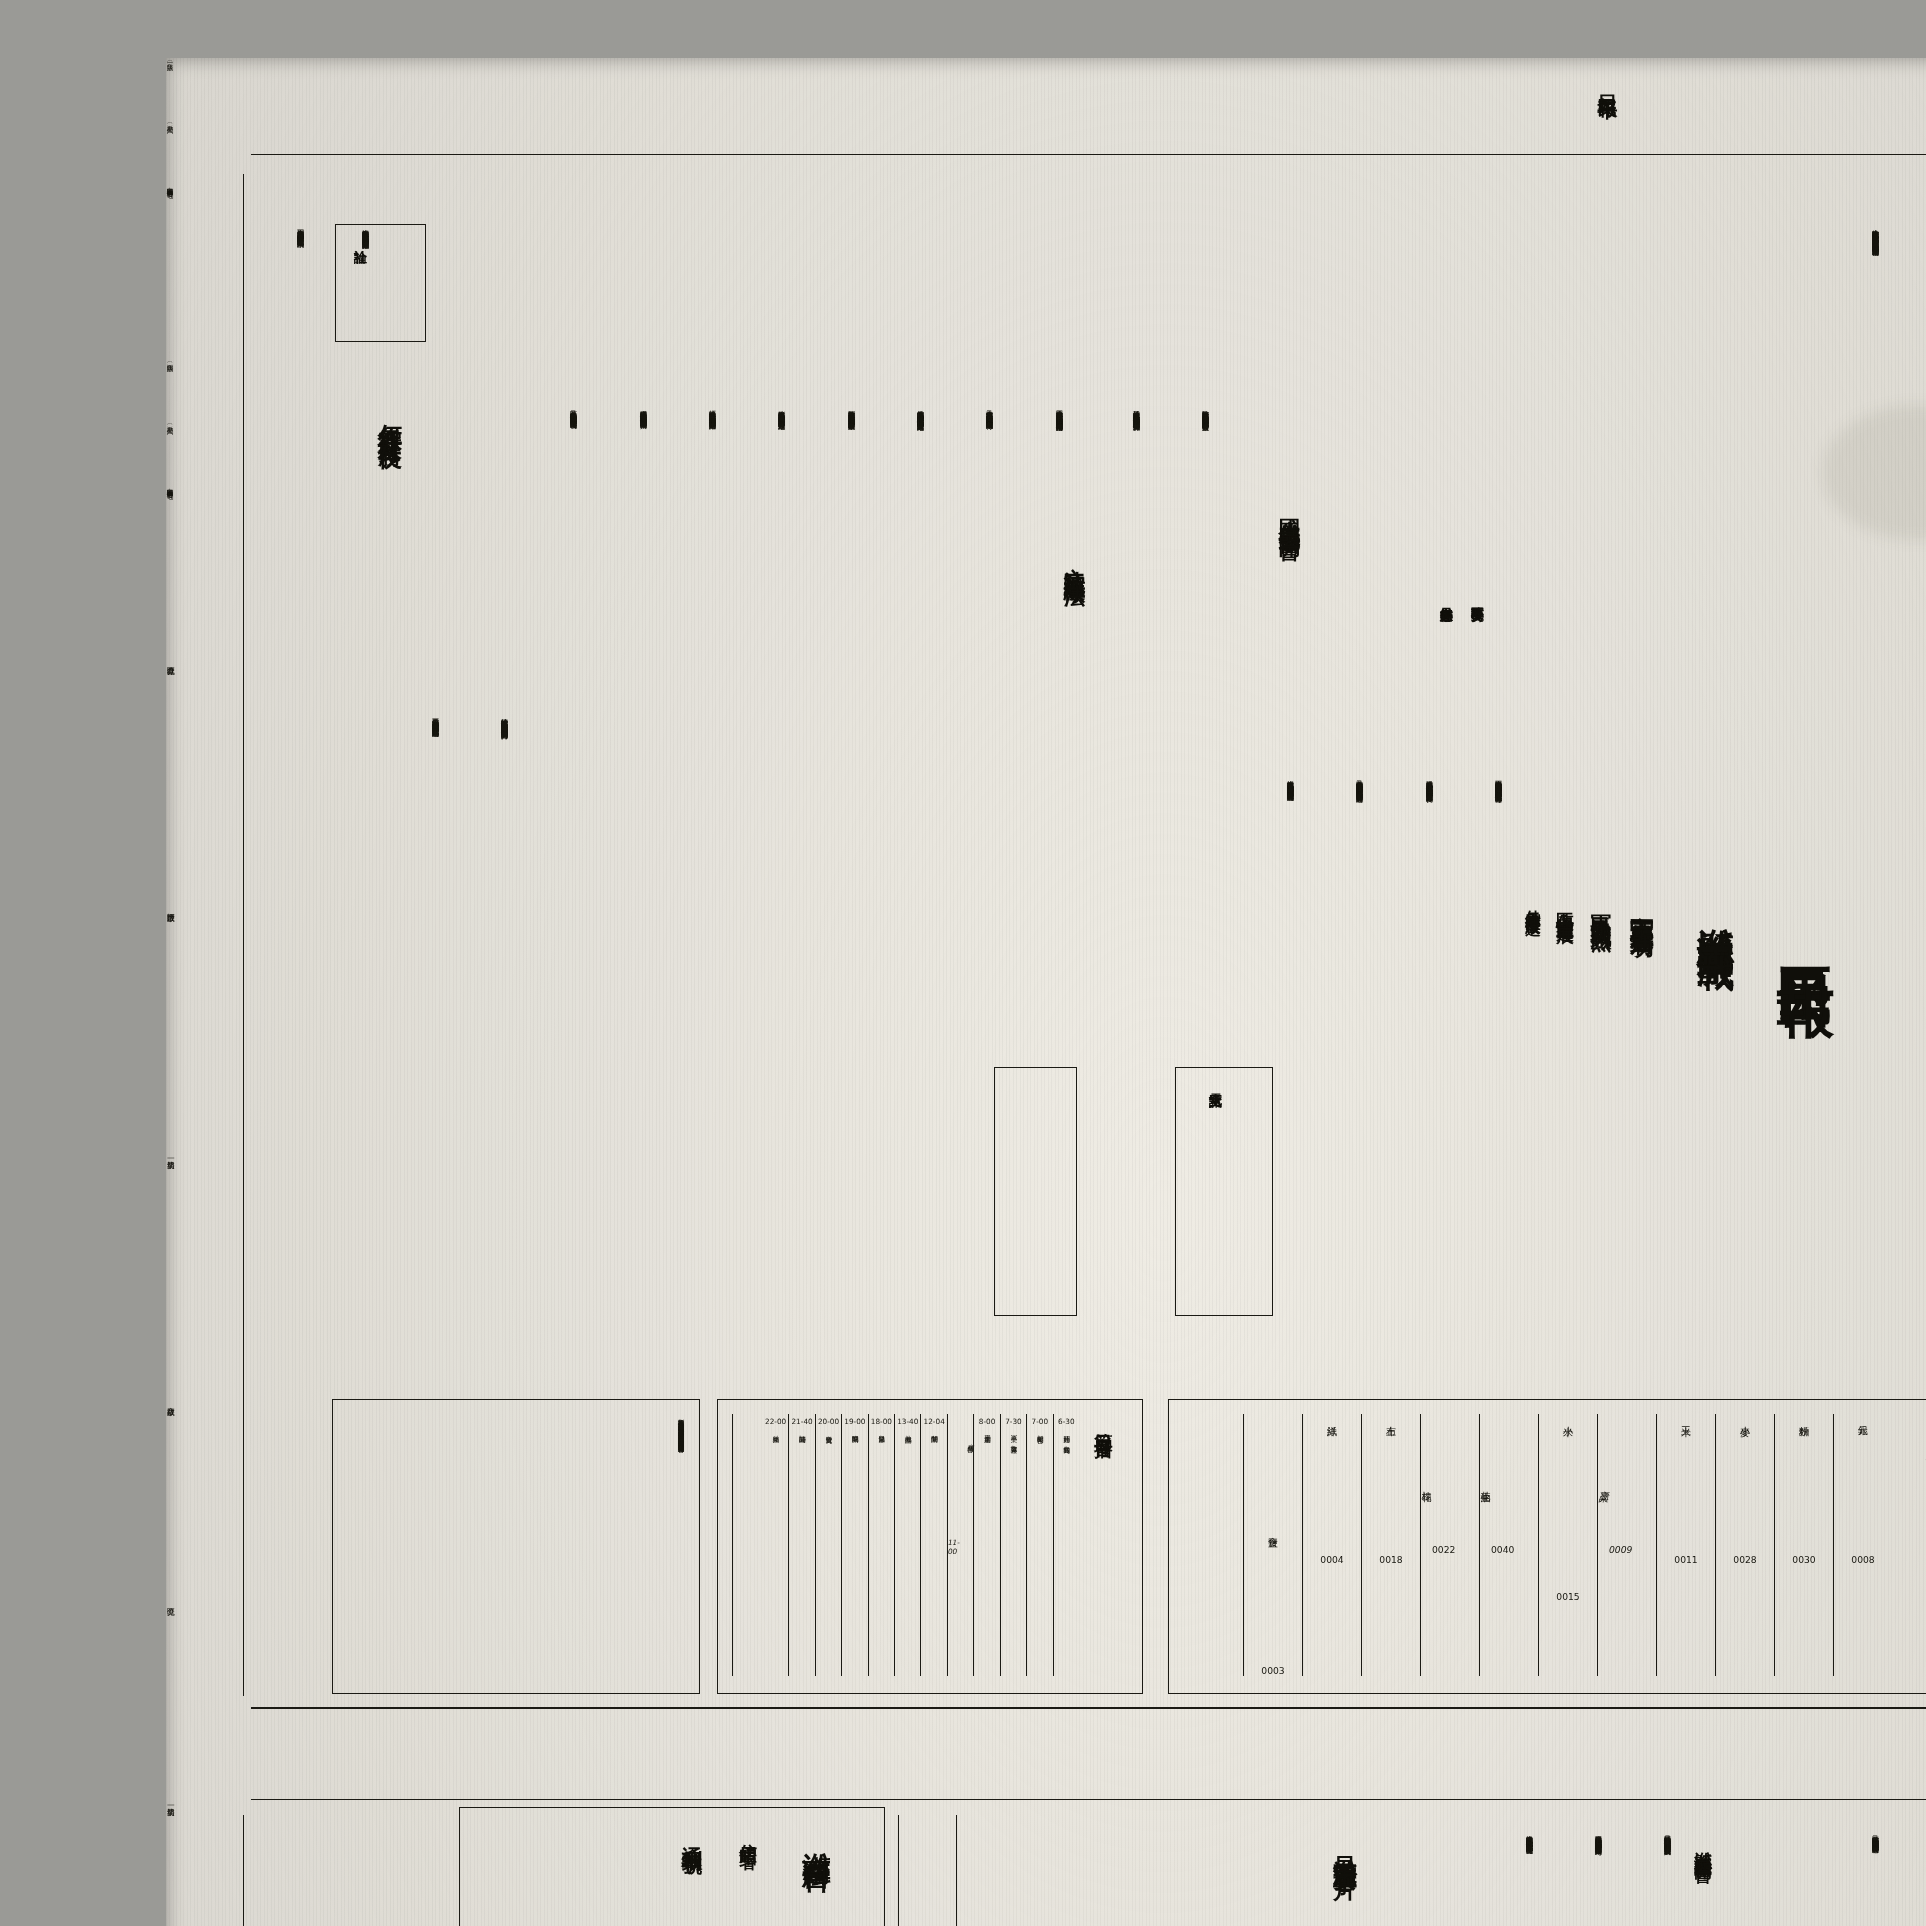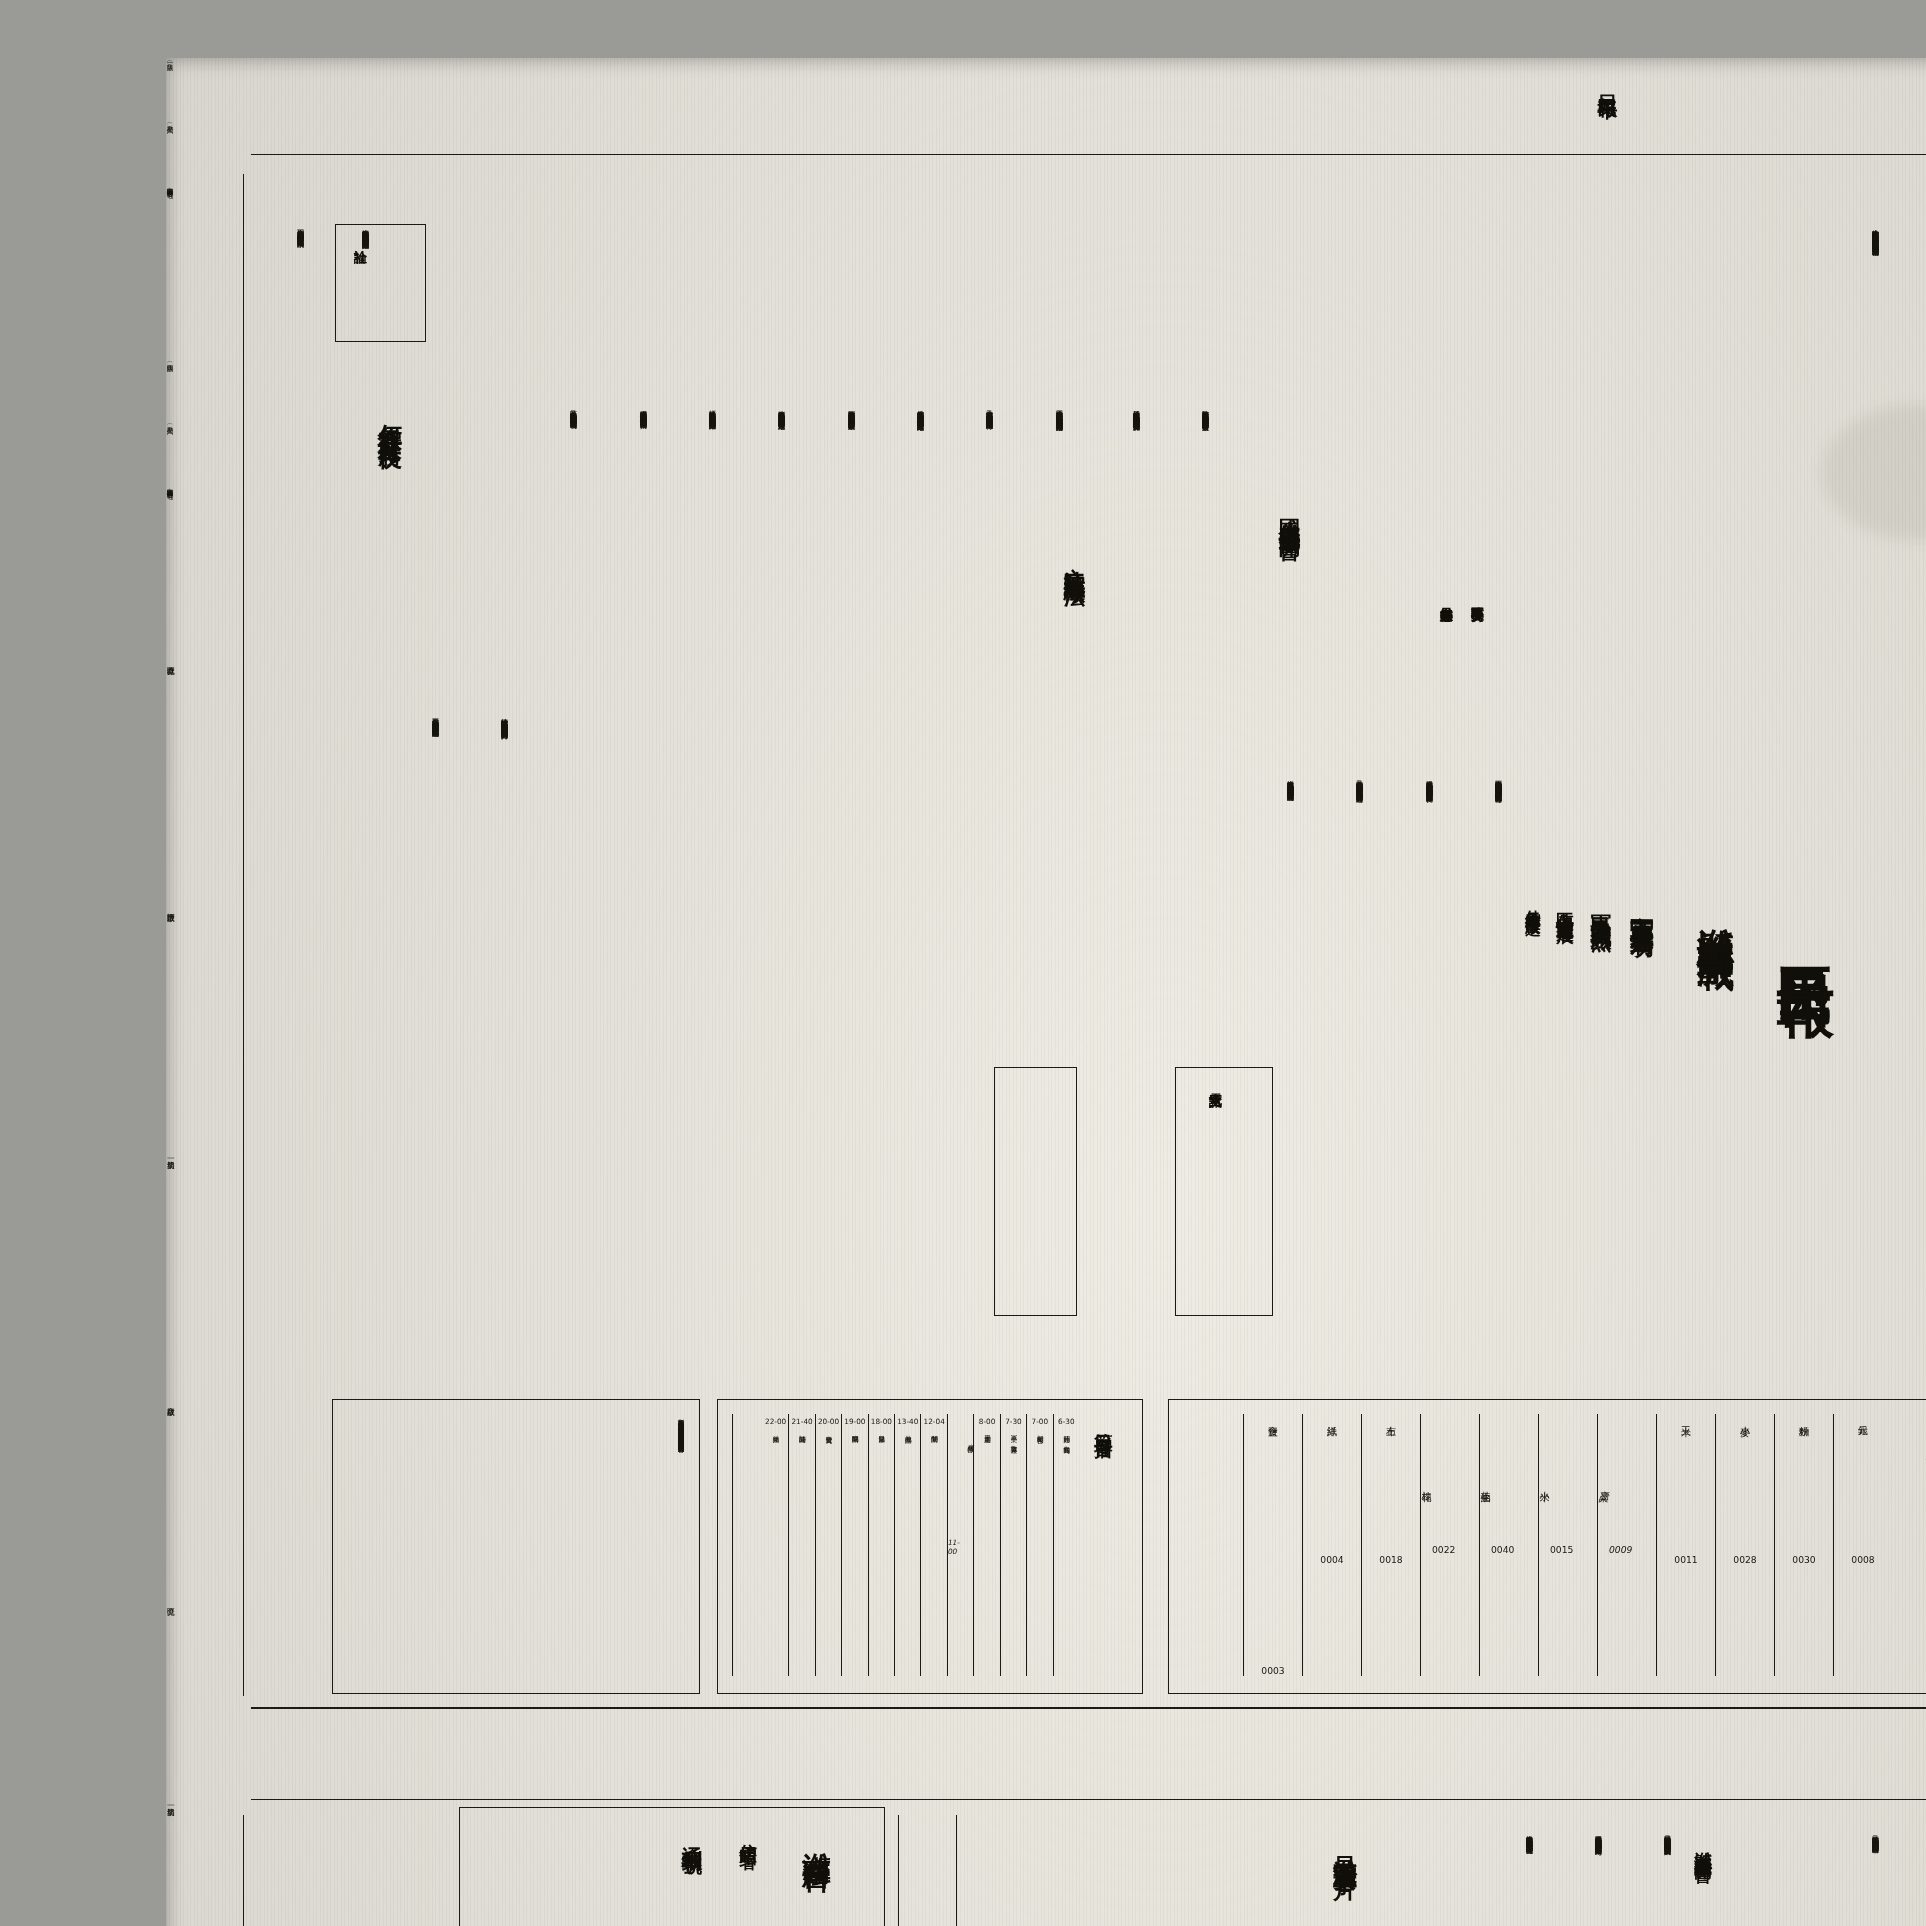--- a/index.html
+++ b/index.html
@@ -192,41 +192,41 @@
           <div style="font-size: 9.2px; margin-top: 9.2px; color: rgb(23, 22, 15); font-family: &quot;DejaVu Sans&quot;, &quot;Liberation Sans&quot;, sans-serif;">0028</div>
         </div>
         <div style="display: flex; flex-direction: column; align-items: center; justify-content: flex-start; width: 58px; height: 100%; border-left: 0.8px solid rgb(27, 26, 20);">
           <div class="v med" style="height: 127px; margin-top: 3.9px;">玉米</div>
           <div style="font-size: 9.2px; margin-top: 9.2px; color: rgb(23, 22, 15); font-family: &quot;DejaVu Sans&quot;, &quot;Liberation Sans&quot;, sans-serif;">0011</div>
         </div>
         <div style="display: flex; flex-direction: row; align-items: center; justify-content: flex-start; width: 58px; height: 100%; border-left: 0.8px solid rgb(27, 26, 20); font-style: italic;">
           <div class="v med" style="height: 127px; margin-top: 3.9px;">高粱</div>
           <div style="font-size: 9.2px; margin-top: 9.2px; color: rgb(23, 22, 15); font-family: &quot;DejaVu Sans&quot;, &quot;Liberation Sans&quot;, sans-serif;">0009</div>
         </div>
-        <div style="display: flex; flex-direction: row; align-items: center; justify-content: flex-start; width: 58px; height: 100%; border-left: 0.8px solid rgb(27, 26, 20);">
+        <div style="display: flex; flex-direction: column; align-items: center; justify-content: flex-start; width: 58px; height: 100%; border-left: 0.8px solid rgb(27, 26, 20); gap: 37px;">
           <div class="v med" style="height: 127px; margin-top: 3.9px;">小米</div>
           <div style="font-size: 9.2px; margin-top: 9.2px; color: rgb(23, 22, 15); font-family: &quot;DejaVu Sans&quot;, &quot;Liberation Sans&quot;, sans-serif;">0015</div>
         </div>
         <div style="display: flex; flex-direction: row; align-items: center; justify-content: flex-start; width: 58px; height: 100%; border-left: 0.8px solid rgb(27, 26, 20);">
           <div class="v med" style="height: 127px; margin-top: 3.9px;">花生油</div>
           <div style="font-size: 9.2px; margin-top: 9.2px; color: rgb(23, 22, 15); font-family: &quot;DejaVu Sans&quot;, &quot;Liberation Sans&quot;, sans-serif;">0040</div>
         </div>
         <div style="display: flex; flex-direction: row; align-items: center; justify-content: flex-start; width: 58px; height: 100%; border-left: 0.8px solid rgb(27, 26, 20);">
           <div class="v med" style="height: 127px; margin-top: 3.9px;">棉花</div>
           <div style="font-size: 9.2px; margin-top: 9.2px; color: rgb(23, 22, 15); font-family: &quot;DejaVu Sans&quot;, &quot;Liberation Sans&quot;, sans-serif;">0022</div>
         </div>
         <div style="display: flex; flex-direction: column; align-items: center; justify-content: flex-start; width: 58px; height: 100%; border-left: 0.8px solid rgb(27, 26, 20);">
           <div class="v med" style="height: 127px; margin-top: 3.9px;">土布</div>
           <div style="font-size: 9.2px; margin-top: 9.2px; color: rgb(23, 22, 15); font-family: &quot;DejaVu Sans&quot;, &quot;Liberation Sans&quot;, sans-serif;">0018</div>
         </div>
         <div style="display: flex; flex-direction: column; align-items: center; justify-content: flex-start; width: 58px; height: 100%; border-left: 0.8px solid rgb(27, 26, 20);">
           <div class="v med" style="height: 127px; margin-top: 3.9px;">洋紙</div>
           <div style="font-size: 9.2px; margin-top: 9.2px; color: rgb(23, 22, 15); font-family: &quot;DejaVu Sans&quot;, &quot;Liberation Sans&quot;, sans-serif;">0004</div>
         </div>
-        <div style="display: flex; flex-direction: column; align-items: center; justify-content: space-between; width: 58px; height: 100%; border-left: 0.8px solid rgb(27, 26, 20);">
+        <div style="display: flex; flex-direction: column; align-items: center; justify-content: flex-end; width: 58px; height: 100%; border-left: 0.8px solid rgb(27, 26, 20);">
           <div class="v med" style="height: 127px; margin-top: 3.9px;">食鹽</div>
           <div style="font-size: 9.2px; margin-top: 9.2px; color: rgb(23, 22, 15); font-family: &quot;DejaVu Sans&quot;, &quot;Liberation Sans&quot;, sans-serif;">0003</div>
         </div>
       </div>
 
     <div class="box" style="left:551px;top:1341px;width:424px;height:293px;"></div>
     <div class="hd-v" style="left:925px;top:1360px;height:108px;font-size:18.5px;letter-spacing:2.3px;">節目音播</div>
     <div id="radio-rows" style="position:absolute;left:566px;top:1356px;width:347px;height:262px;display:flex;flex-direction:row-reverse;">
         <div style="display: flex; flex-direction: column; align-items: center; width: 28.5px; height: 100%; border-left: 0.8px solid rgb(27, 26, 20);">
           <div style="font-size: 7.3px; margin-top: 3.1px; font-family: &quot;DejaVu Sans&quot;, &quot;Liberation Sans&quot;, sans-serif; color: rgb(23, 22, 15);">6-30</div>

